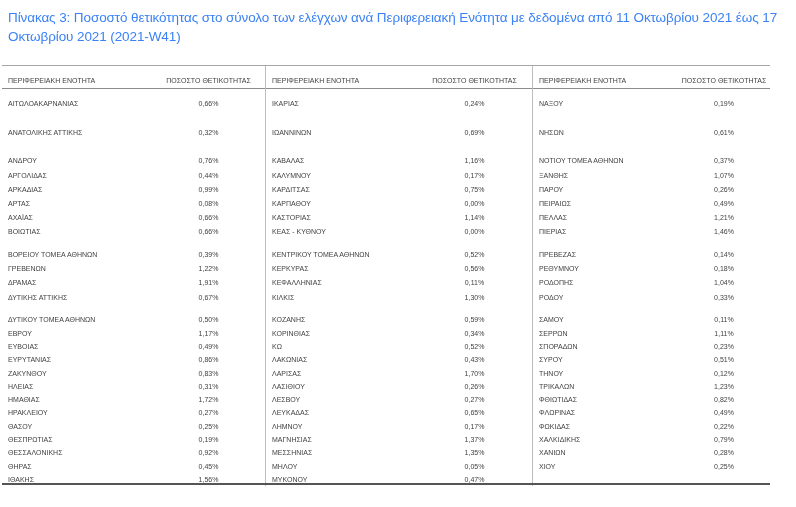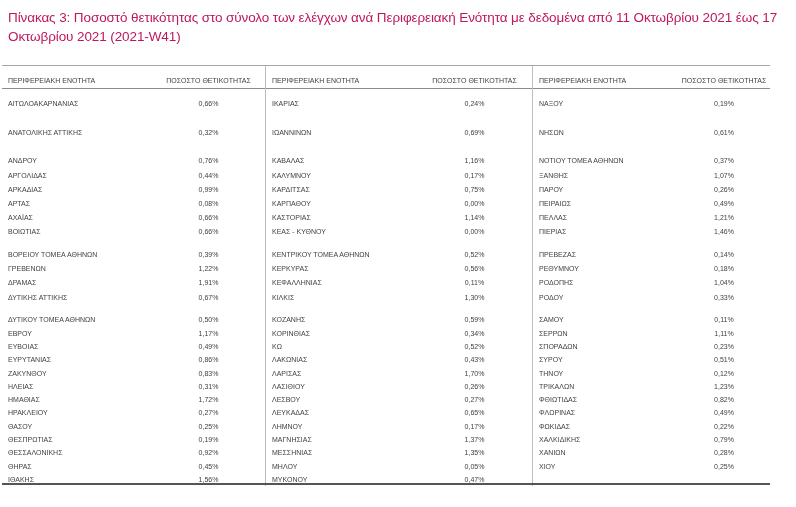--- a/index.html
+++ b/index.html
@@ -1,19 +1,19 @@
 <!DOCTYPE html>
 <html><head>
 <meta charset="utf-8">
 <style>
   html,body{margin:0;padding:0;background:#ffffff;}
   .page{position:relative;width:796px;height:507px;background:#ffffff;overflow:hidden;
         font-family:"Liberation Sans","DejaVu Sans",sans-serif;color:#3f3f3f;}
   .title{position:absolute;left:8px;top:8px;width:784px;font-size:13.5px;line-height:19px;
-         color:#be185d;letter-spacing:-0.1px;}
+         color:#3b82f6;letter-spacing:-0.1px;}
   .tbl{position:absolute;left:2px;top:65px;width:768px;
        border-top:1px solid #a6a6a6;display:flex;align-items:stretch;}
   .cg{box-sizing:border-box;}
   .cg0{width:263px;}
   .cg1{width:267px;border-left:1px solid #bdbdbd;}
   .cg2{width:238px;border-left:1px solid #bdbdbd;}
   .t-header{height:23px;display:flex;align-items:flex-end;border-bottom:1px solid #8c8c8c;
             box-sizing:border-box;padding-bottom:4px;}
   .hname{flex:1;padding-left:6px;font-size:7px;white-space:nowrap;}
   .hval{text-align:center;font-size:7px;white-space:nowrap;}

